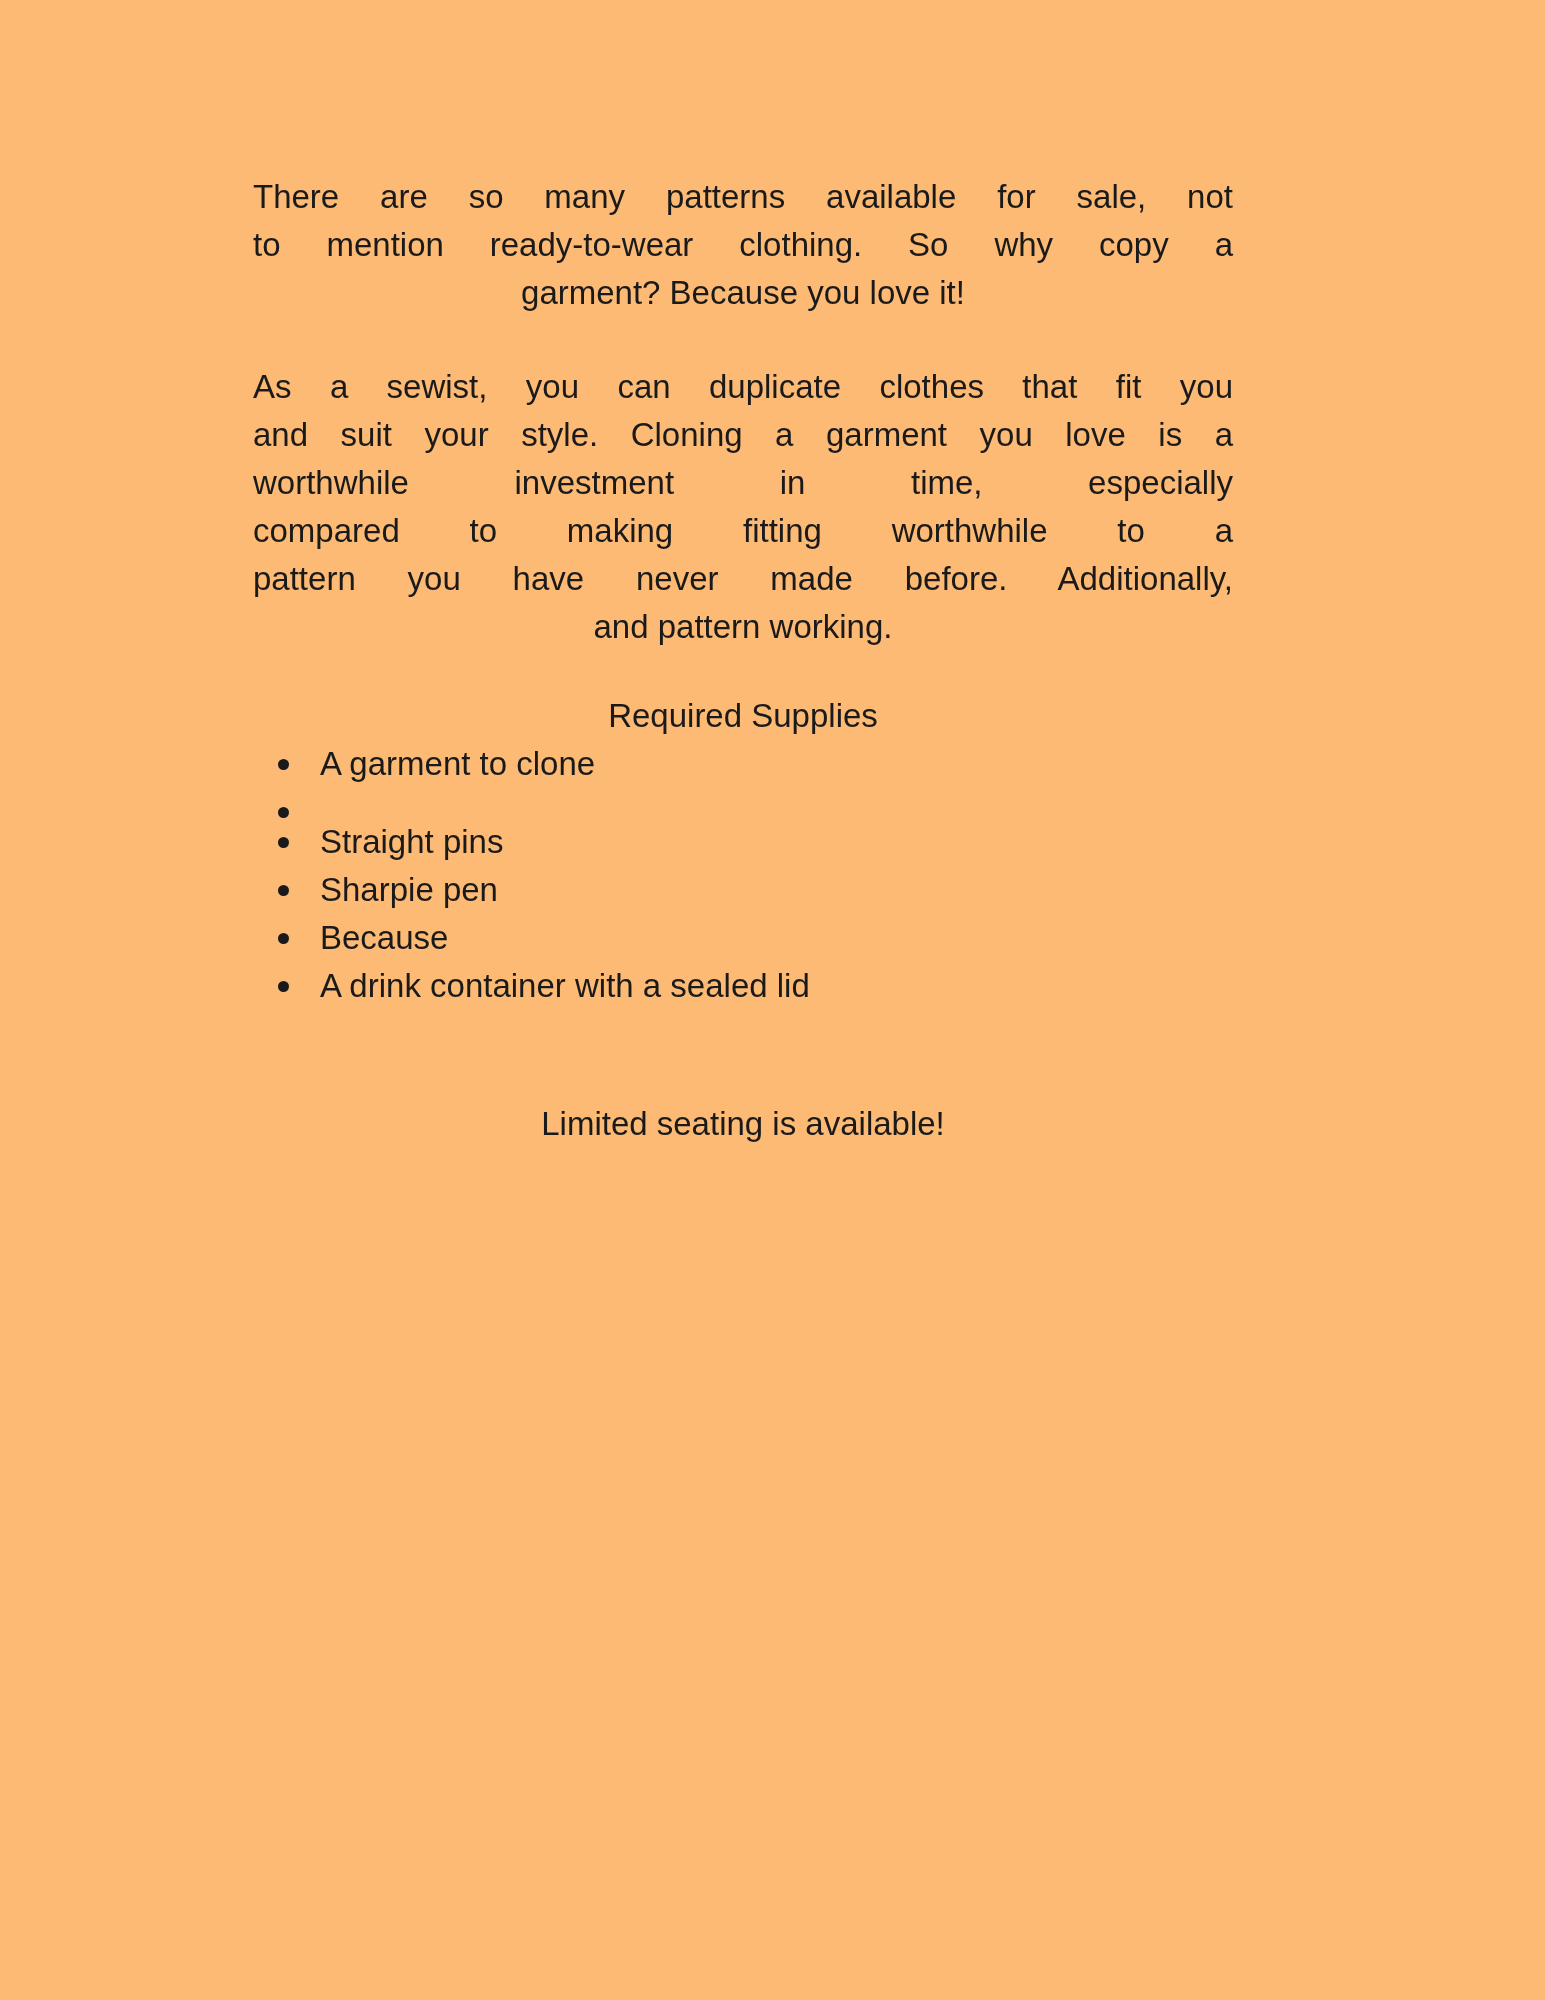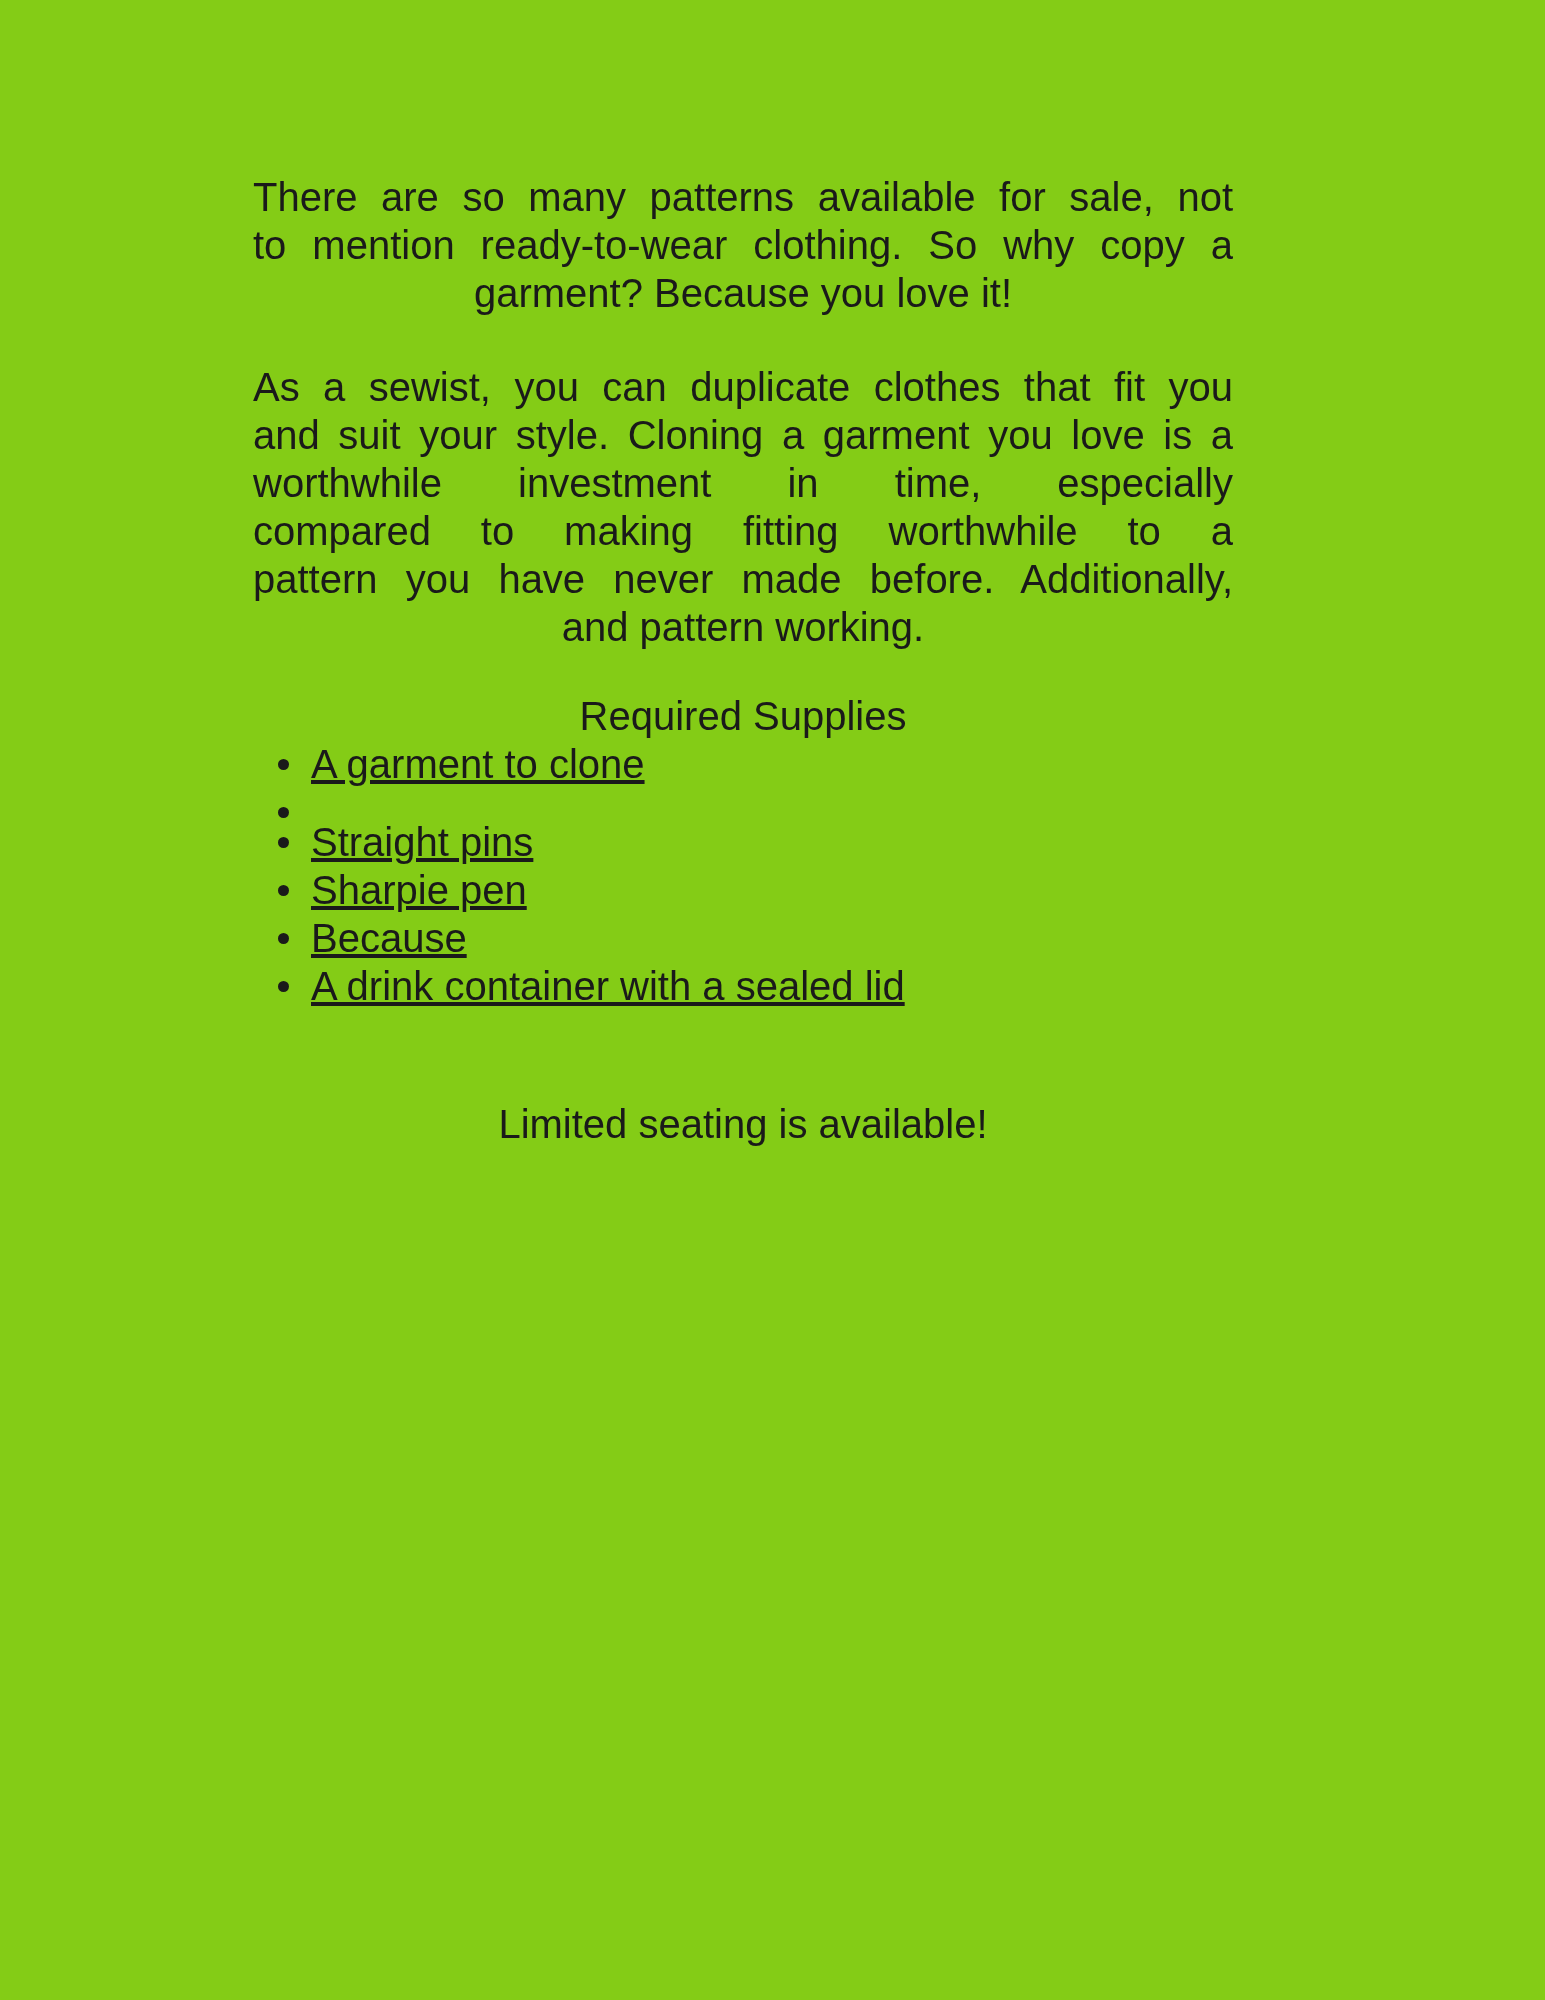--- a/index.html
+++ b/index.html
@@ -5,24 +5,24 @@
   html, body {
     margin: 0;
     padding: 0;
     background: #ffffff;
   }
   .page {
     position: relative;
     width: 1545px;
     height: 2000px;
     box-sizing: border-box;
-    background: #84cc16;
+    background: #fdba74;
     color: #1a1a1a;
     font-family: "Liberation Sans", sans-serif;
-    font-size: 40px;
+    font-size: 33px;
     line-height: 48px;
     padding: 173px 312px 0 253px;
     overflow: hidden;
   }
   .para { margin: 0; }
   .line {
     white-space: normal;
     text-align: center;
   }
   .line.just {
@@ -47,21 +47,21 @@
     line-height: 48px;
   }
   .dot {
     flex: none;
     width: 11px;
     height: 11px;
     border-radius: 50%;
     background: #1a1a1a;
     margin-top: 19px;
   }
-  .bullet-text { margin-left: 22px; text-decoration: underline; }
+  .bullet-text { margin-left: 31px; }
   .footer-line { margin-top: 90px; }
 </style>
 </head>
 <body>
 
 <div class="page">
 
   <div class="para">
     <div class="line just">There are so many patterns available for sale, not</div>
     <div class="line just">to mention ready-to-wear clothing. So why copy a</div>

